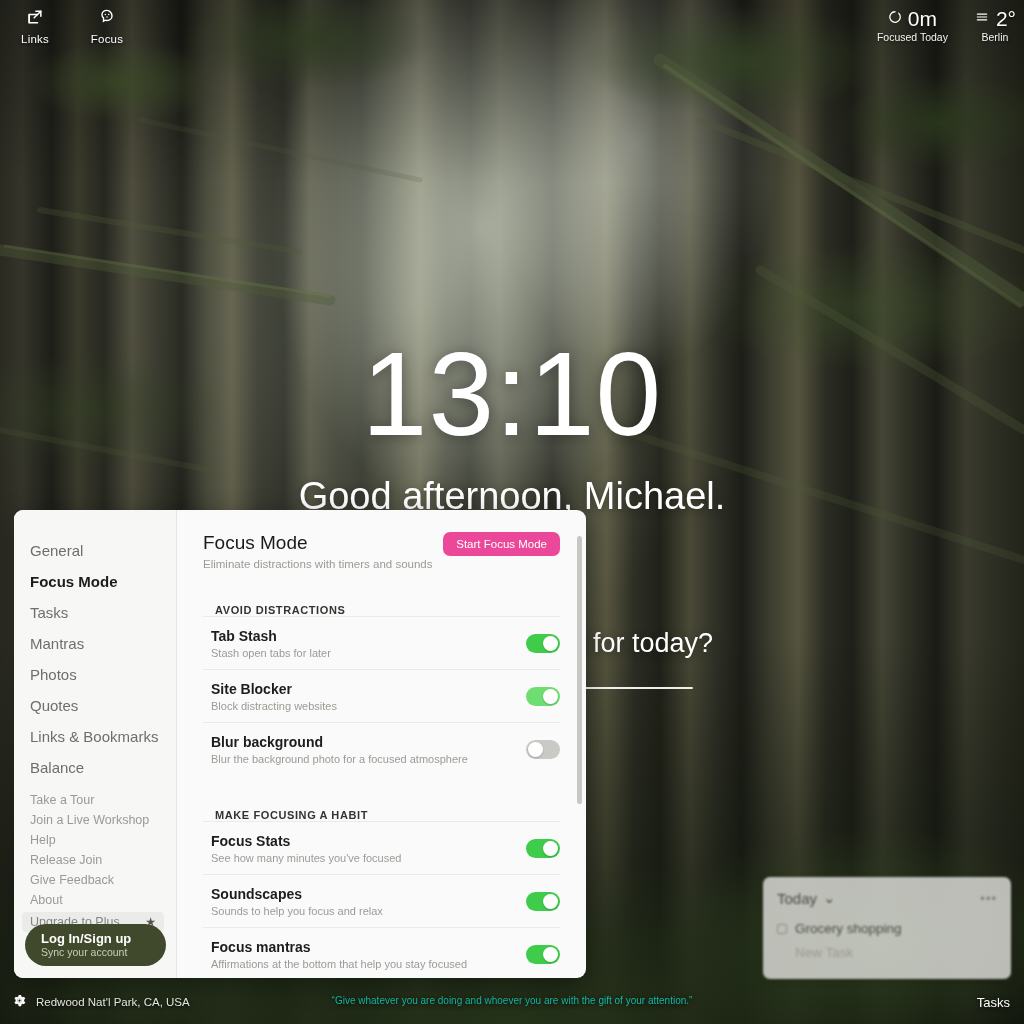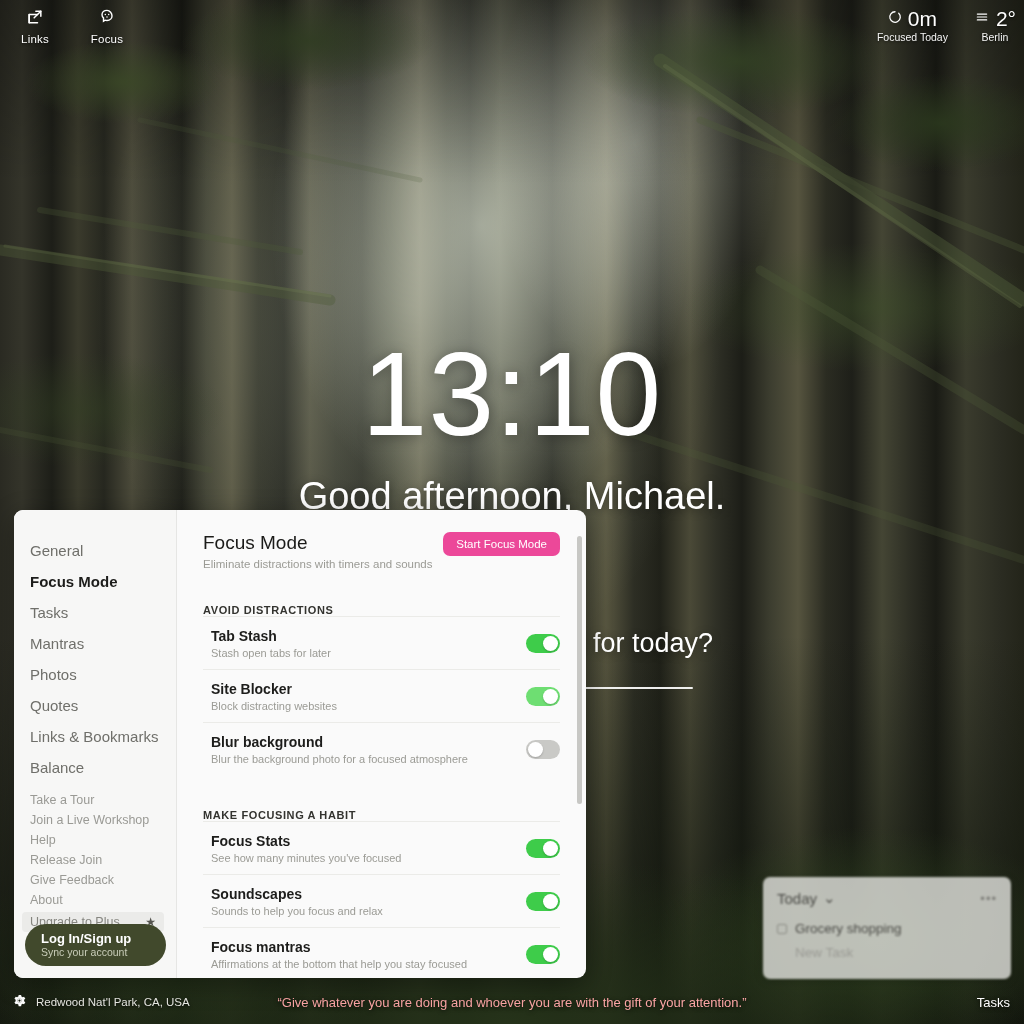--- a/index.html
+++ b/index.html
@@ -95,21 +95,21 @@
   .tw-task { display: flex; align-items: center; gap: 8px; margin-top: 14px;
              font-size: 13.5px; color: #4a4a46; }
   .tw-box { width: 10px; height: 10px; border: 1px solid #8a8a84; border-radius: 2px; }
   .tw-new { margin-top: 9px; margin-left: 18px; font-size: 13.5px; color: #9a9a94; }
 
   
   .bottombar { position: absolute; left: 0; right: 0; bottom: 0; height: 40px; z-index: 22; }
   .bb-left { position: absolute; left: 12px; top: 9px; display: flex; align-items: center; gap: 9px;
              color: #e9e9e4; font-size: 11.5px; text-shadow: 0 1px 3px rgba(0,0,0,.8); }
   .bb-quote { position: absolute; left: 0; right: 0; top: 11px; text-align: center;
-              color: #fca5a5; font-size: 13px; text-shadow: 0 1px 4px rgba(0,0,0,.8); }
+              color: #14b8a6; font-size: 10px; text-shadow: 0 1px 4px rgba(0,0,0,.8); }
   .bb-right { position: absolute; right: 14px; top: 11px; color: #fff; font-size: 13px;
               text-shadow: 0 1px 4px rgba(0,0,0,.8); cursor: pointer; }
 
   
   .settings {
     position: absolute; left: 14px; top: 510px; width: 572px; height: 468px;
     background: #fafafa; border-radius: 9px; z-index: 30; display: flex;
     box-shadow: 0 6px 26px rgba(0,0,0,.32); overflow: hidden;
   }
   .s-side { width: 163px; background: #f7f7f6; border-right: 1px solid #e6e6e4;
@@ -134,21 +134,21 @@
   .s-login .b { font-size: 10.5px; color: #c9cdb9; line-height: 13px; }
 
   .s-main { flex: 1; position: relative; overflow: hidden; }
   .s-scroll { position: absolute; inset: 0; padding: 22px 26px 0 26px; }
   .s-head { display: flex; align-items: flex-start; justify-content: space-between; }
   .s-title { font-size: 19px; color: #1b1b19; font-weight: 400; }
   .s-sub { font-size: 11.5px; color: #9b9b95; margin-top: 4px; }
   .s-start { background: #ec4899; color: #fff; font-size: 11.5px; border: none;
              border-radius: 7px; padding: 6px 13px; cursor: pointer; white-space: nowrap; }
   .s-section { font-size: 11px; font-weight: bold; color: #33332f;
-               letter-spacing: .6px; margin: 34px 0 0 0; }
+               letter-spacing: .6px; margin: 34px 0 0 12px; }
   .s-row { display: flex; align-items: center; justify-content: space-between;
            border-top: 1px solid #ebebe8; padding: 11px 0 10px 8px; }
   .s-row:first-of-type { }
   .s-row-txt .n { font-size: 14px; color: #1d1d1b; font-weight: bold; }
   .s-row-txt .d { font-size: 11px; color: #9b9b95; margin-top: 3px; }
   .toggle { width: 34px; height: 19px; border-radius: 10px; position: relative;
             flex: 0 0 34px; cursor: pointer; }
   .toggle.on { background: #3ecc4a; }
   .toggle.on.pale { background: #6ede72; }
   .toggle.off { background: #c9c9c6; }

